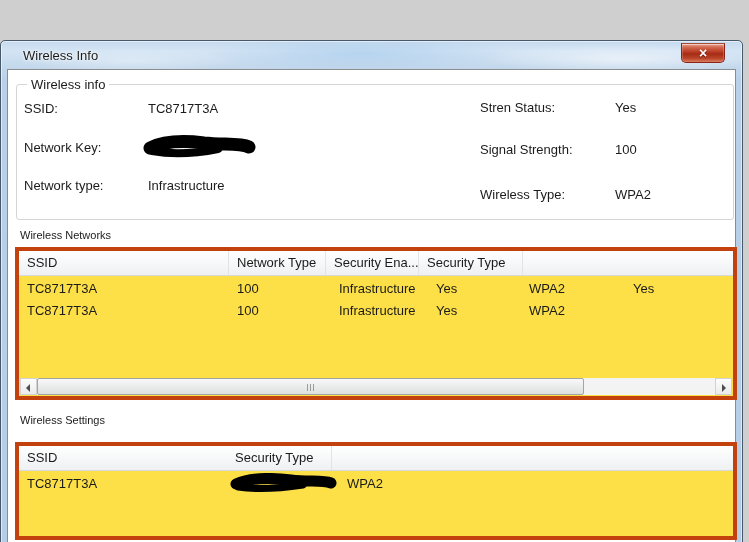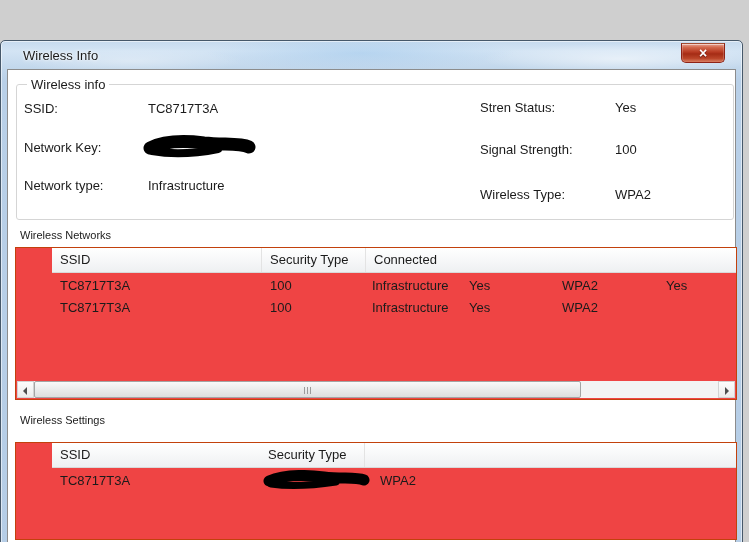--- a/index.html
+++ b/index.html
@@ -48,21 +48,21 @@
     position:absolute; left:8px; top:14px; width:718px; height:136px;
     border:1px solid #d5d5d5; border-radius:3px;
   }
   .legend {
     position:absolute; top:-8px; left:10px; background:#fff; padding:0 4px;
     font-size:13px; color:#1b1b1b;
   }
 
   .section-label { position:absolute; font-size:11px; color:#1b1b1b; }
 
-  .table { position:absolute; background:#ef4444; border:1px solid #c2410c;padding-left:36px; }
+  .table { position:absolute; background:#fde047; border:4px solid #c2410c; }
   .thead {
     display:flex; height:25px;
     background:linear-gradient(180deg,#ffffff,#f6f7f8 55%,#eef0f2);
     border-bottom:1px solid #d9d9d9;
   }
   .th { font-size:13px; color:#1b1b1b; padding:4px 0 0 8px; border-right:1px solid #e3e3e3; white-space:nowrap; overflow:hidden; cursor:default; }
   .th.last { border-right:none; flex:1; }
   .th-selected {
     background:linear-gradient(180deg,#e2f2fb,#c9e8f8);
     box-shadow: inset 0 0 0 1px #8ec6e7;
@@ -130,22 +130,23 @@
 
       <span class="label" style="left:463px; top:102px;">Wireless Type:</span>
       <span class="value" style="left:598px; top:102px;">WPA2</span>
     </div>
 
     <span class="section-label" style="left:12px; top:159px;">Wireless Networks</span>
 
     <div class="table" style="left:7px; top:177px; width:722px; height:153px;">
       <div class="thead">
         <div class="th c0">SSID</div>
+        <div class="th c2">Network Type</div>
+        <div class="th c3">Security Ena...</div>
         <div class="th c4">Security Type</div>
-        <div class="th c5 last">Connected</div>
       </div>
       <div class="trow" style="margin-top:2px;">
         <div class="td c0">TC8717T3A</div>
         <div class="td c1">100</div>
         <div class="td c2">Infrastructure</div>
         <div class="td c3">Yes</div>
         <div class="td c4">WPA2</div>
         <div class="td c5">Yes</div>
       </div>
       <div class="trow">

